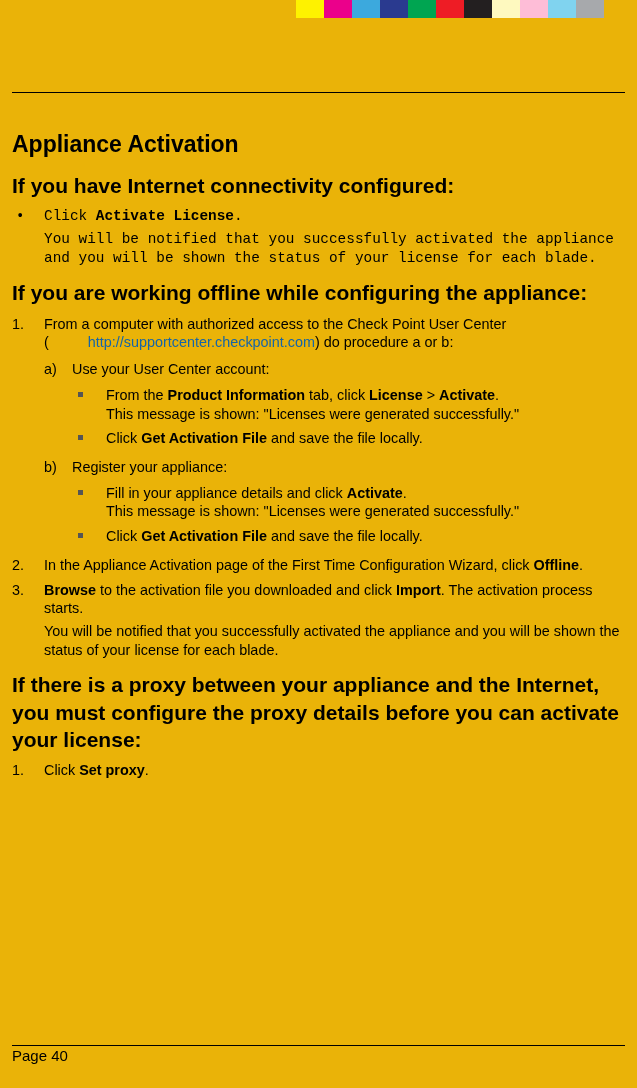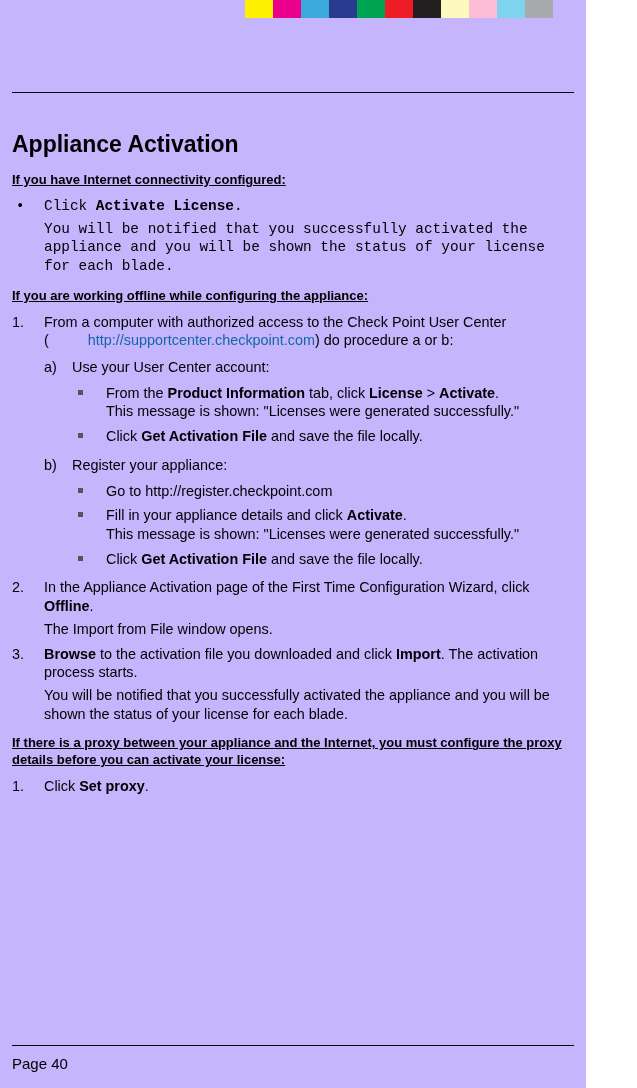--- a/index.html
+++ b/index.html
@@ -1,38 +1,38 @@
 <!DOCTYPE html>
 <html><head>
   <meta charset="utf-8">
   <style>
     * { margin: 0; padding: 0; box-sizing: border-box; }
     html, body { font-family: Arial, Helvetica, sans-serif; color: #000; background: #fff; }
-    .page { width: 586px; min-height: 1088px; position: relative; background: #c4b5fd; }
+    .page { width: 637px; min-height: 1088px; position: relative; background: #eab308; }
 
     
     .colorbar { position: absolute; top: 0; right: 33px; height: 18px; display: flex; }
     .colorbar > div { width: 28px; height: 18px; }
 
     
     .top-divider { position: absolute; top: 92px; left: 12px; right: 12px; border-top: 1px solid #000; }
 
     
     .content {
       position: absolute;
       top: 130px;
       left: 12px;
       right: 12px;
       font-size: 14.4px;
       line-height: 1.3;
     }
 
     h1 { font-size: 23px; font-weight: bold; margin-bottom: 10px; }
     .intro { margin-bottom: 14px; }
-    h2 { font-size: 13px; font-weight: bold; margin-top: 12px; margin-bottom: 8px; text-decoration: underline; }
+    h2 { font-size: 21px; font-weight: bold; margin-top: 12px; margin-bottom: 8px; }
 
     ul.bullet { list-style: none; margin-left: 0; font-family: Liberation Mono, monospace; }
     ul.bullet > li { position: relative; padding-left: 32px; margin-bottom: 4px; }
     ul.bullet > li::before { content: "\2022"; position: absolute; left: 4px; top: 0; font-size: 14px; }
     ul.bullet > li .after { display: block; margin-top: 4px; }
 
     ol.num { list-style: none; margin-left: 0; counter-reset: item; }
     ol.num > li { position: relative; padding-left: 32px; margin-bottom: 6px; }
     ol.num > li .num-marker { position: absolute; left: 0; top: 0; }
     ol.num > li .after { display: block; margin-top: 4px; }
@@ -45,21 +45,21 @@
     ul.square > li { position: relative; padding-left: 34px; margin-bottom: 6px; }
     ul.square > li::before { content: ""; position: absolute; left: 6px; top: 6px; width: 5px; height: 5px; background: #555; }
     ul.square > li .line2 { display: block; }
 
     .link { color: #1565a8; margin-left: 39px; }
 
     .bold { font-weight: bold; }
 
     
     .bottom-divider { position: absolute; left: 12px; right: 12px; bottom: 42px; border-top: 1px solid #000; }
-    .page-number { position: absolute; left: 12px; bottom: 16px; font-size: 15px; }
+    .page-number { position: absolute; left: 12px; bottom: 24px; font-size: 15px; }
   </style>
 </head>
 <body>
 
 <div class="page">
 
   <div class="colorbar">
     <div style="background: rgb(254, 242, 0);"></div>
     <div style="background: rgb(235, 0, 139);"></div>
     <div style="background: rgb(60, 169, 221);"></div>
@@ -104,37 +104,35 @@
               </li>
               <li>
                 <span>Click </span><span class="bold">Get Activation File</span><span> and save the file locally.</span>
               </li>
             </ul>
           </li>
           <li>
             <span class="alpha-marker">b)</span>
             <span>Register your appliance:</span>
             <ul class="square">
-              <li>Go to http://register.checkpoint.com</li>
               <li>
                 <span>Fill in your appliance details and click </span><span class="bold">Activate</span><span>.</span>
                 <span class="line2">This message is shown: "Licenses were generated successfully."</span>
               </li>
               <li>
                 <span>Click </span><span class="bold">Get Activation File</span><span> and save the file locally.</span>
               </li>
             </ul>
           </li>
         </ol>
       </li>
 
       <li>
         <span class="num-marker">2.</span>
         <span>In the Appliance Activation page of the First Time Configuration Wizard, click </span><span class="bold">Offline</span><span>.</span>
-        <span class="after">The Import from File window opens.</span>
       </li>
 
       <li>
         <span class="num-marker">3.</span>
         <span class="bold">Browse</span><span> to the activation file you downloaded and click </span><span class="bold">Import</span><span>. The activation process starts.</span>
         <span class="after">You will be notified that you successfully activated the appliance and you will be shown the status of your license for each blade.</span>
       </li>
     </ol>
 
     <h2>If there is a proxy between your appliance and the Internet, you must configure the proxy details before you can activate your license:</h2>

